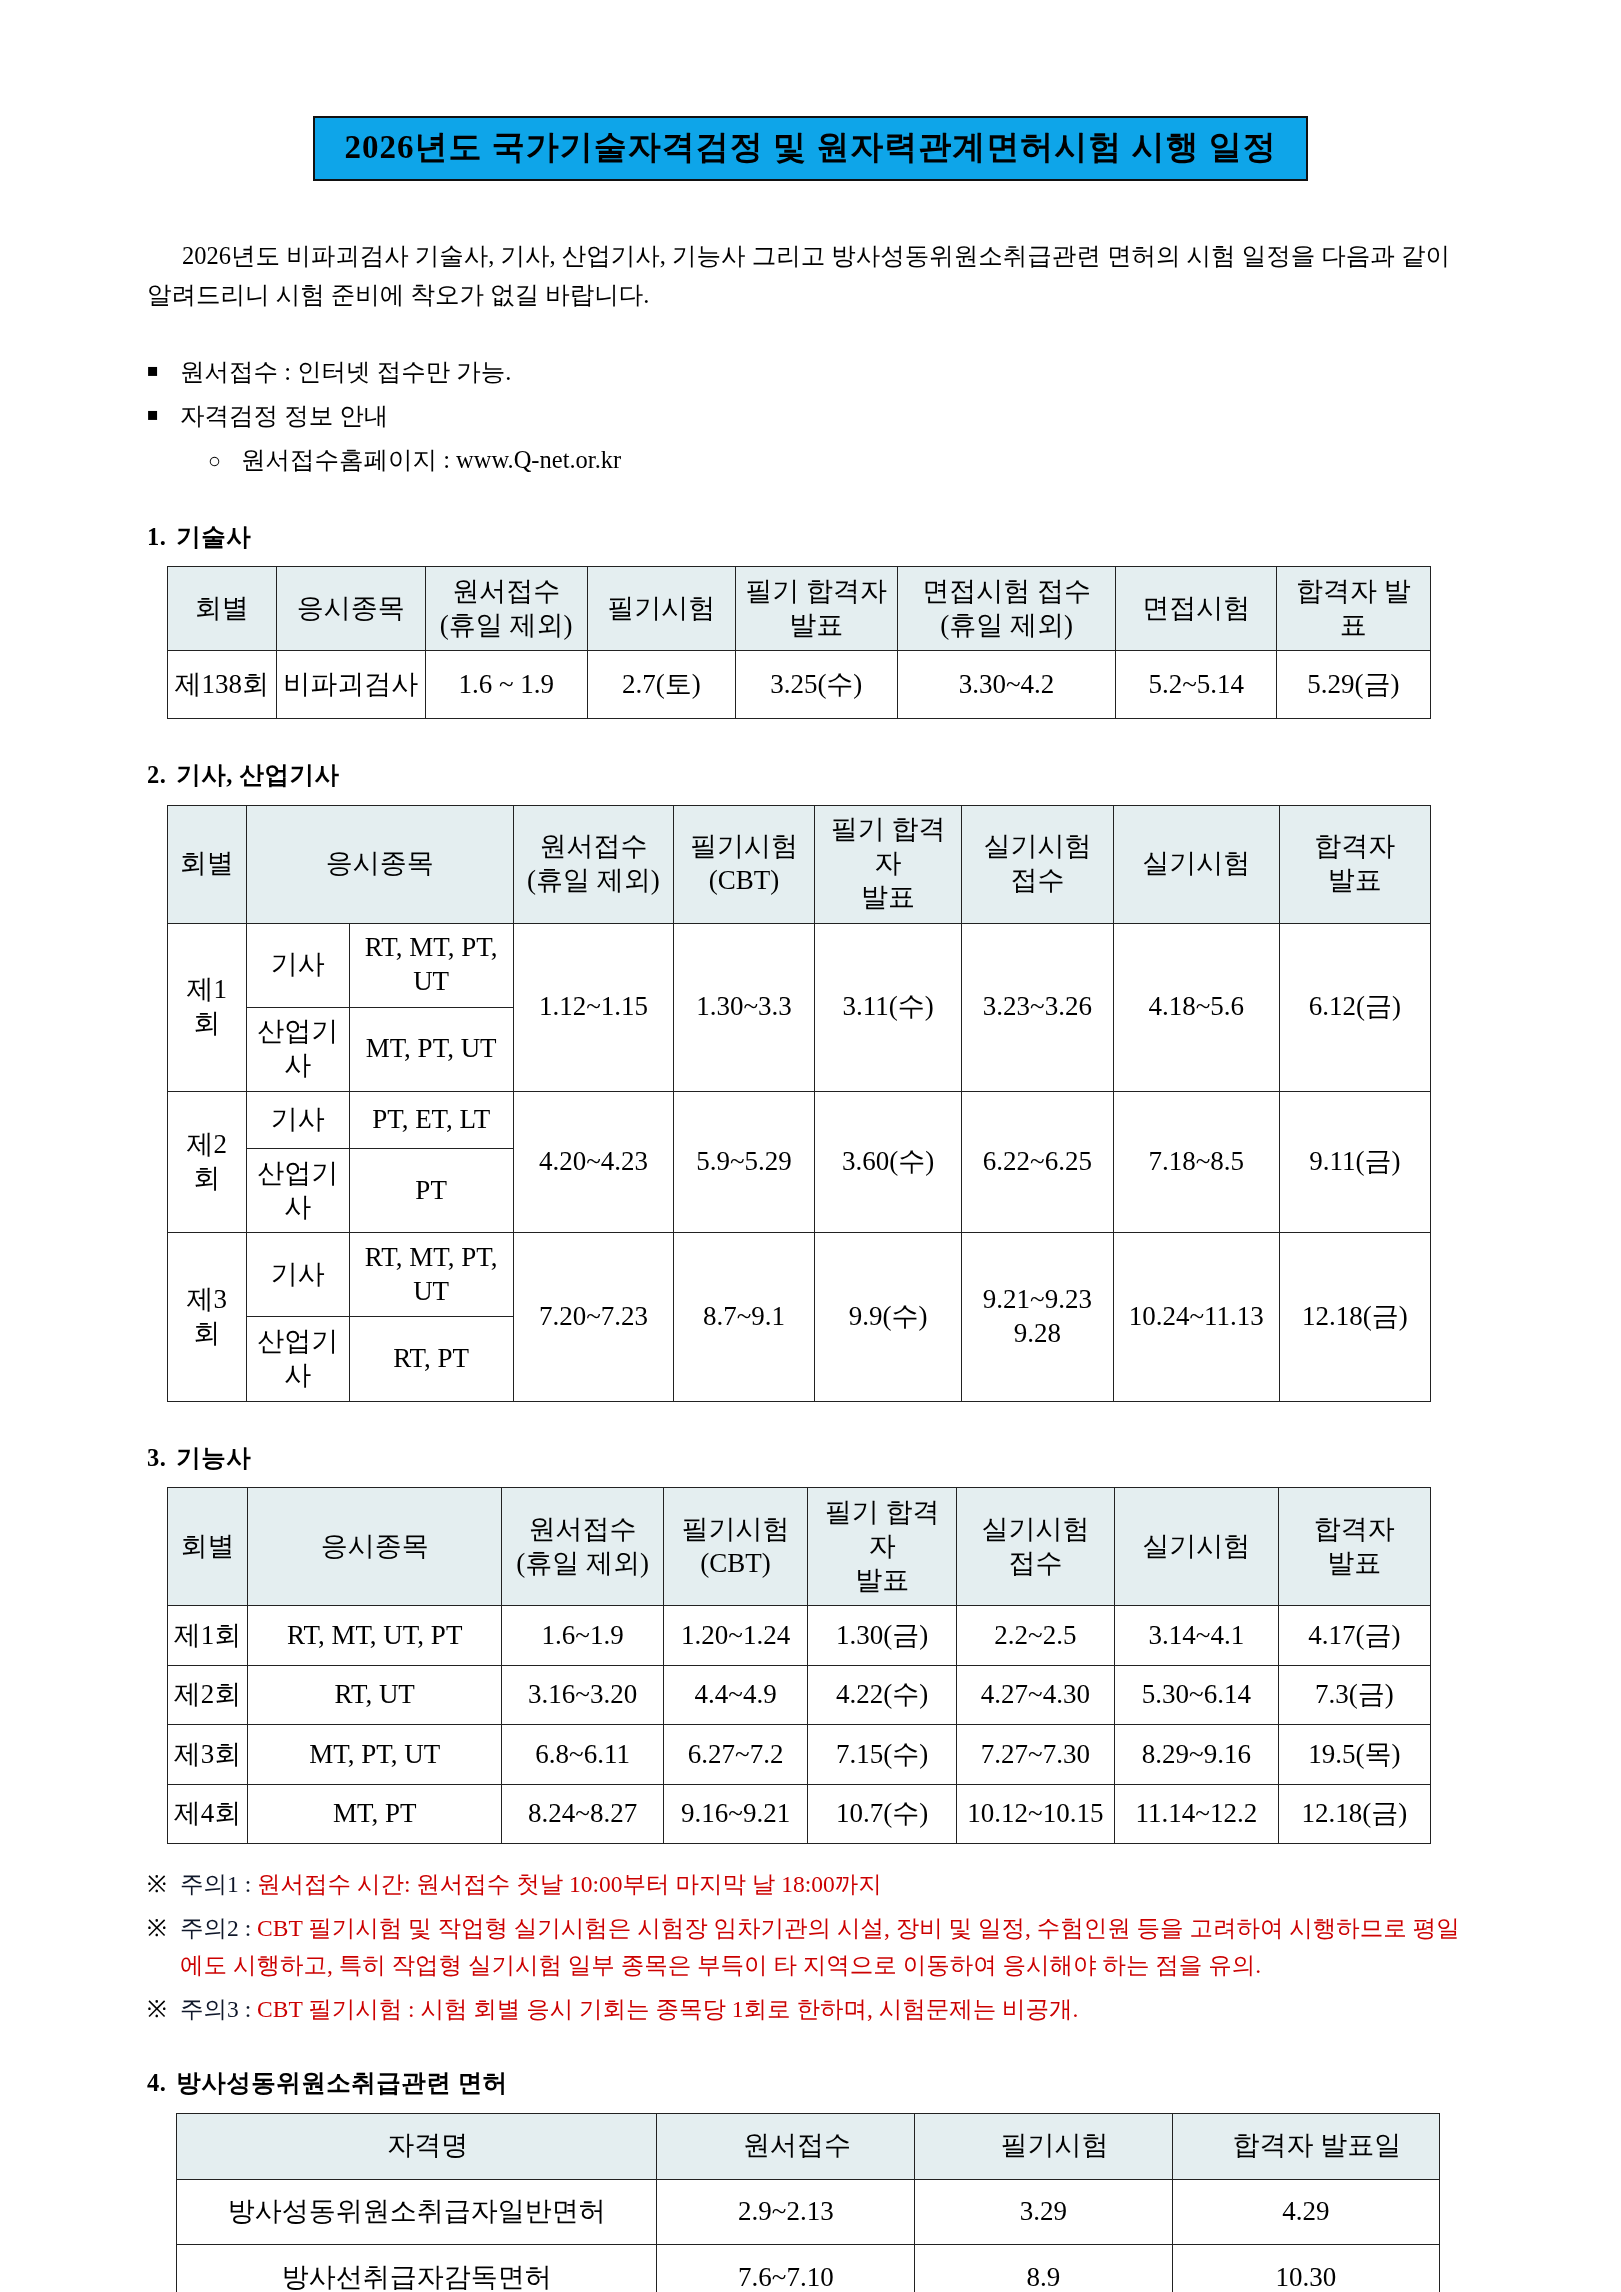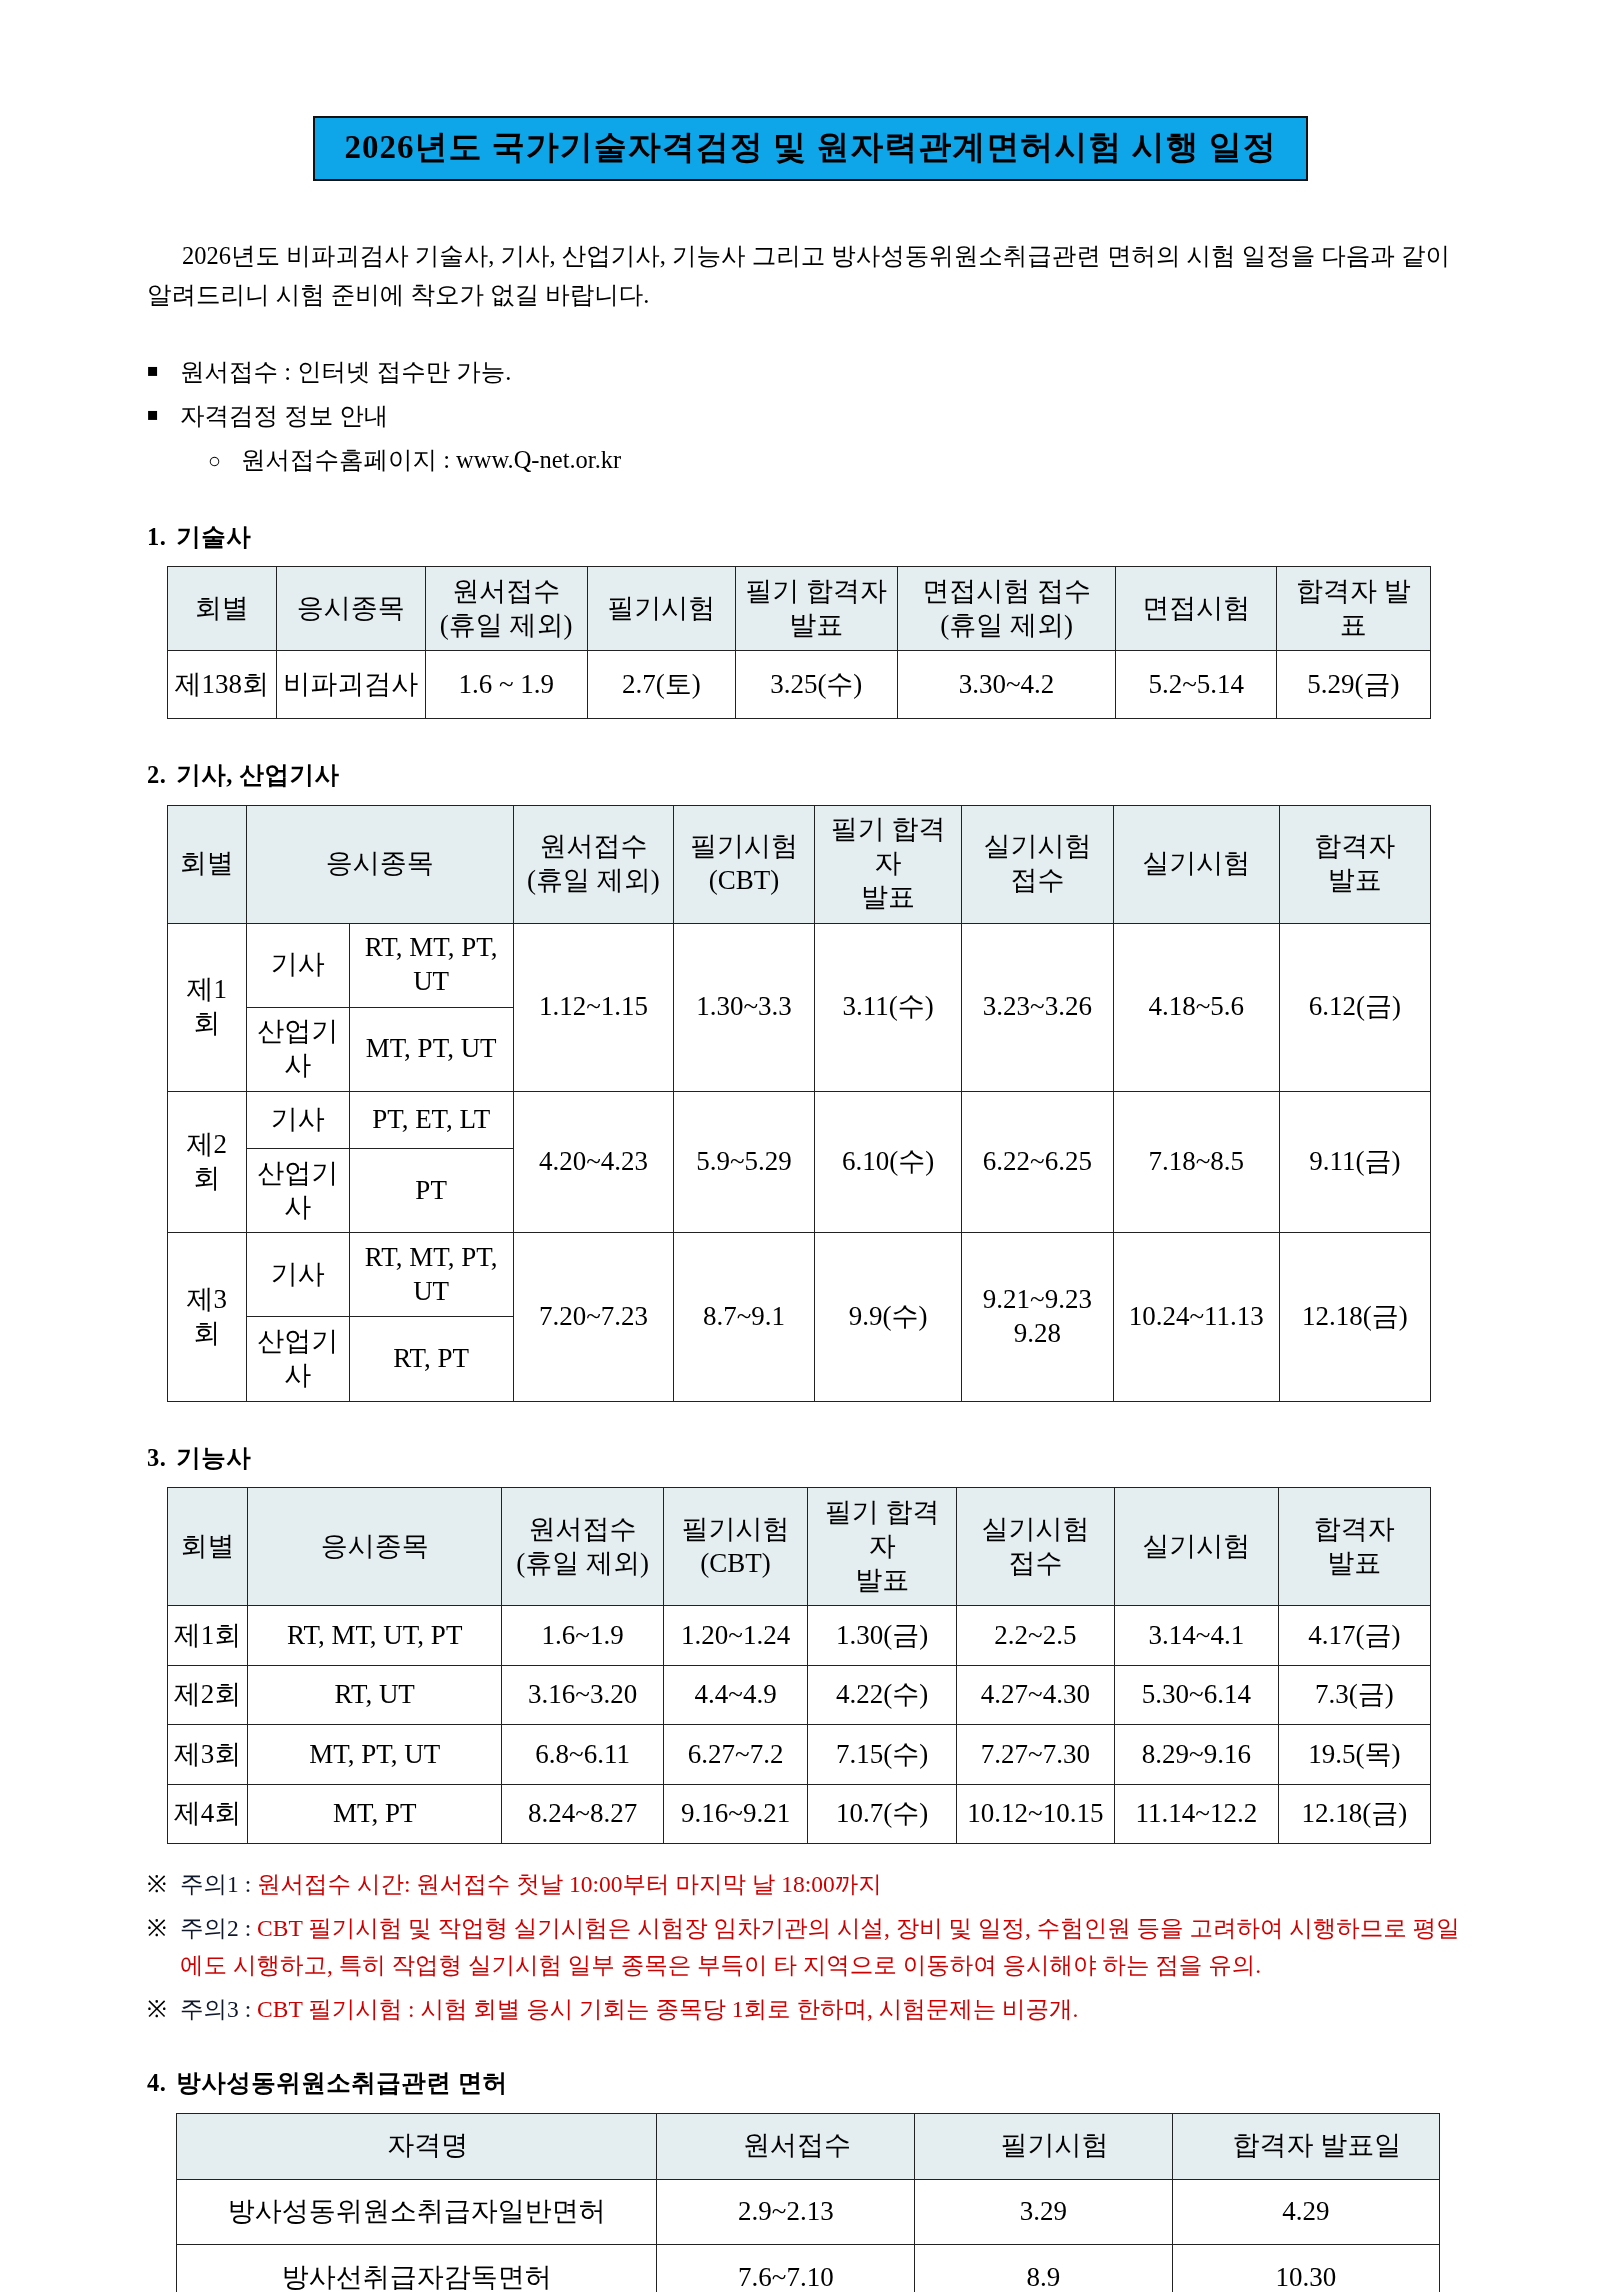--- a/index.html
+++ b/index.html
@@ -267,21 +267,21 @@
         <td>산업기사</td>
         <td>MT, PT, UT</td>
       </tr>
 
       <tr>
         <td rowspan="2">제2회</td>
         <td>기사</td>
         <td>PT, ET, LT</td>
         <td rowspan="2">4.20~4.23</td>
         <td rowspan="2">5.9~5.29</td>
-        <td rowspan="2">6.10(수)</td>
+        <td rowspan="2">3.60(수)</td>
         <td rowspan="2">6.22~6.25</td>
         <td rowspan="2">7.18~8.5</td>
         <td rowspan="2">9.11(금)</td>
       </tr>
       <tr>
         <td>산업기사</td>
         <td>PT</td>
       </tr>
 
       <tr>

